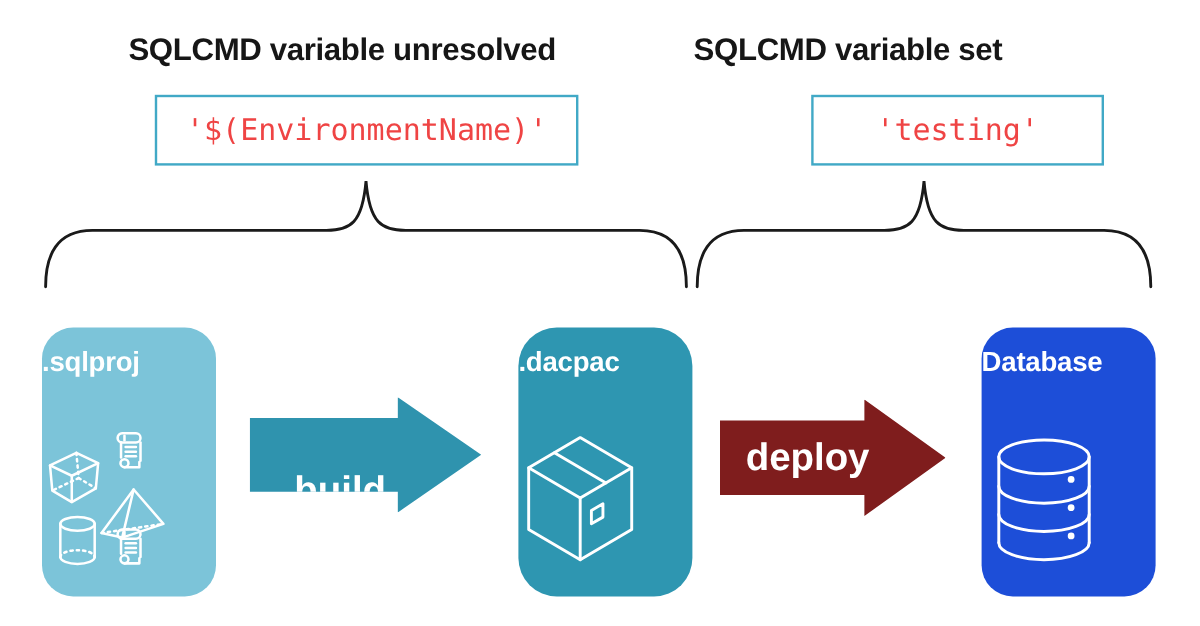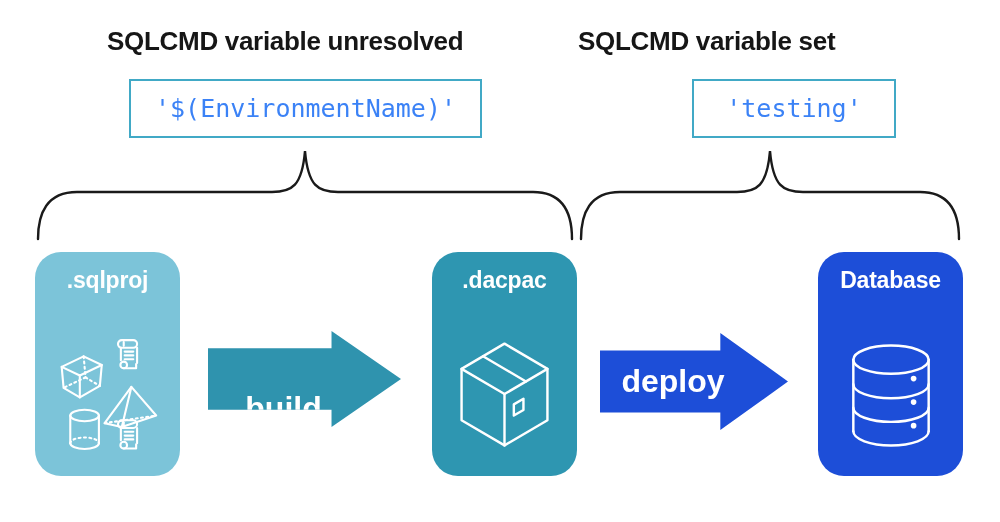--- a/index.html
+++ b/index.html
@@ -10,29 +10,29 @@
   .heading {
     position:absolute; top:26px; font-weight:bold; font-size:26px;
     color:#161616; letter-spacing:-0.3px; white-space:nowrap;
   }
   #heading-left  { left:107px; width:400px; }
   #heading-right { left:578px; width:400px; }
   .codebox {
     position:absolute; top:79px; height:59px; box-sizing:border-box;
     border:2.5px solid #41a9c6; background:#ffffff;
     display:flex; align-items:center; justify-content:center;
-    font-family:"DejaVu Sans Mono", monospace; font-size:25px; color:#3b82f6;
+    font-family:"DejaVu Sans Mono", monospace; font-size:25px; color:#ef4444;
     white-space:pre;
   }
   #codebox-left  { left:129px; width:353px; }
-  #codebox-right { left:692px; width:204px; }
+  #codebox-right { left:676px; width:244px; }
   .brace { position:absolute; top:148px; }
   .node {
-    position:absolute; top:252px; width:145px; height:224px; border-radius:26px;
-    display:flex; flex-direction:column; align-items:center;gap:36px;
+    position:absolute; top:273px; width:145px; height:224px; border-radius:26px;
+    display:flex; flex-direction:column; align-items:flex-start;gap:36px;
   }
   #node-sqlproj  { left:35px;  }
   #node-dacpac   { left:432px; }
   #node-database { left:818px; }
   .node-label { margin-top:15px; font-size:23px; font-weight:bold; color:#ffffff; letter-spacing:-0.2px; }
   .node-icon { margin-top:9px; }
   .arrow {
     position:absolute; box-sizing:border-box;
     display:flex; align-items:center; justify-content:center;
     color:#ffffff; font-weight:bold; font-size:32px; padding-right:42px;
@@ -115,34 +115,34 @@
           <path d="M 8 30.5 H 21 V 26"></path>
         </g>
       </g>
     </svg>
   </div>
 
   <div class="arrow" id="arrow-build" style="background-color: rgb(47, 147, 174);">
     <span>build</span>
   </div>
 
-  <div class="node" id="node-dacpac" style="background-color: rgb(46, 150, 177);">
+  <div class="node" id="node-dacpac" style="background-color: rgb(46, 150, 177); border-radius: 32px;">
     <div class="node-label">.dacpac</div>
     <svg class="node-icon" width="103" height="112" viewBox="0 0 110 120">
       <g fill="none" stroke-width="2.6" stroke-linecap="round" stroke-linejoin="round" stroke="#ffffff">
         <path d="M 55 5 L 101 32 L 55 59 L 9 32 Z"></path>
         <path d="M 9 32 L 9 87 L 55 114 L 101 87 L 101 32"></path>
         <line x1="55" y1="59" x2="55" y2="114"></line>
         <line x1="32" y1="18.5" x2="78" y2="45.5"></line>
         <path d="M 65 70 L 75.3 64 L 75.3 76 L 65 82 Z"></path>
       </g>
     </svg>
   </div>
 
-  <div class="arrow" id="arrow-deploy" style="background-color: #1d4ed8;">
+  <div class="arrow" id="arrow-deploy" style="background-color: #7f1d1d;">
     <span>deploy</span>
   </div>
 
   <div class="node" id="node-database" style="background-color: #1d4ed8;">
     <div class="node-label">Database</div>
     <svg class="node-icon" width="104" height="113" viewBox="0 0 110 120">
       <g fill="none" stroke-width="2.6" stroke-linecap="round" stroke-linejoin="round" stroke="#ffffff">
         <ellipse cx="55" cy="22" rx="40" ry="15"></ellipse>
         <line x1="15" y1="22" x2="15" y2="98"></line>
         <line x1="95" y1="22" x2="95" y2="98"></line>

